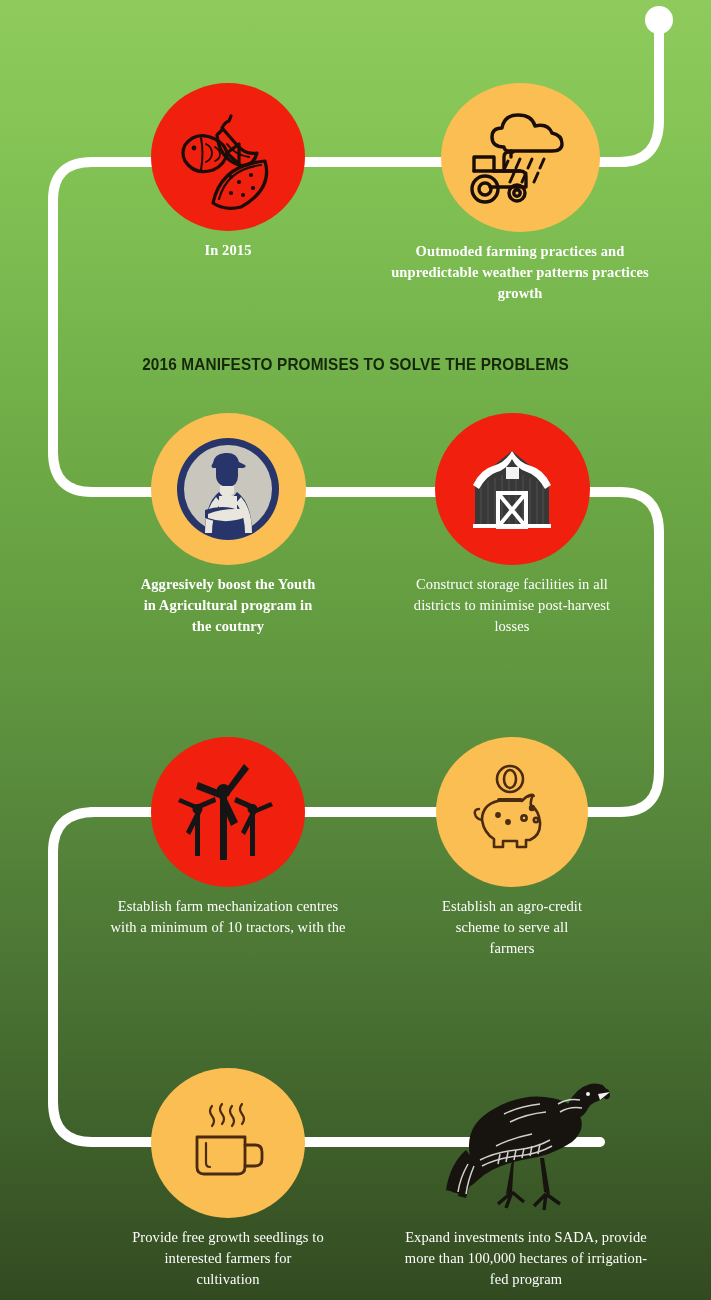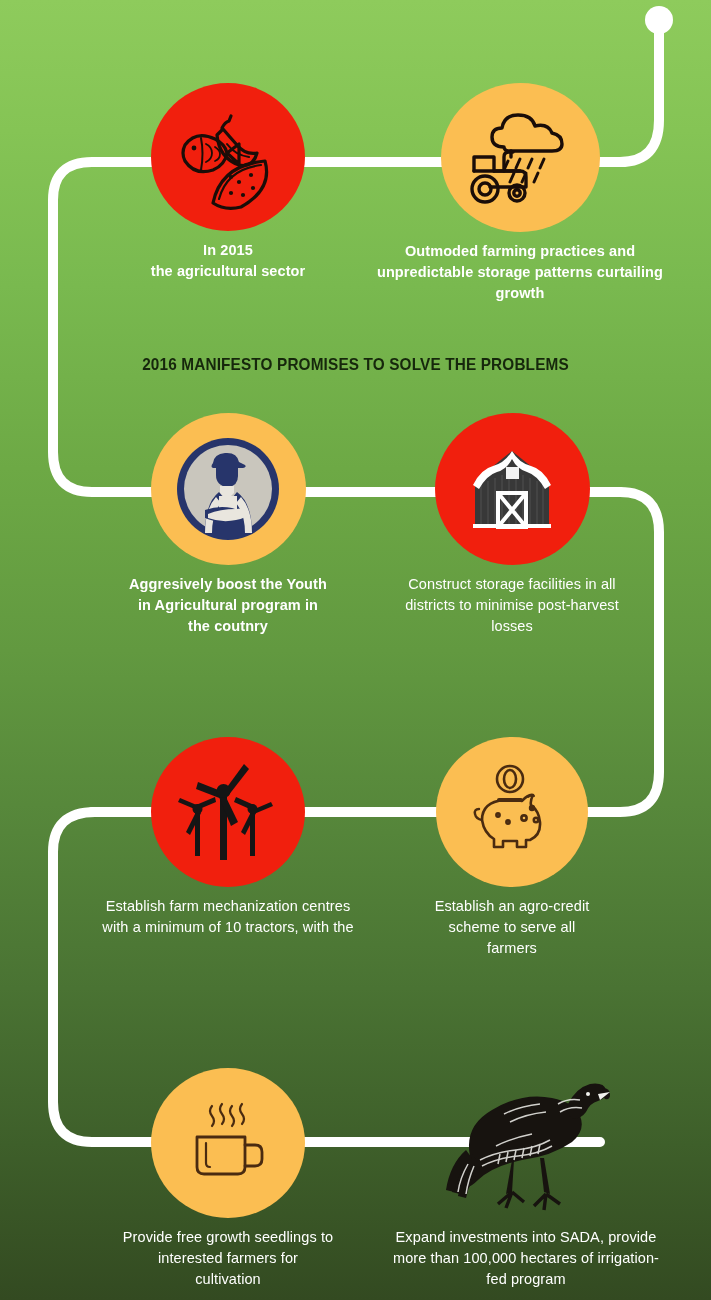--- a/index.html
+++ b/index.html
@@ -32,20 +32,21 @@
 
   
   .row {
     position:absolute;
     left:0; width:711px;
     z-index:2;
   }
   .node {
     position:absolute;
     text-align:center;
+    font-family:Liberation Serif, serif;
   }
   .bubble {
     position:relative;
     border-radius:50%;
     margin:0 auto;
     display:flex;
     align-items:center;
     justify-content:center;
   }
   .bubble.red    { background:#f11f0d; }
@@ -135,21 +136,20 @@
             <circle cx="70" cy="92" r="2.1" fill="#1a0d08" stroke="none"></circle>
             <circle cx="80" cy="85" r="2.1" fill="#1a0d08" stroke="none"></circle>
             <circle cx="66" cy="79" r="2.1" fill="#1a0d08" stroke="none"></circle>
             <circle cx="78" cy="72" r="2.1" fill="#1a0d08" stroke="none"></circle>
             <circle cx="58" cy="74" r="2.1" fill="#1a0d08" stroke="none"></circle>
           </g>
         </svg>
       </div>
       <div class="caption bold">
         <div>In 2015</div>
-        <div>the agricultural sector</div>
       </div>
     </div>
 
     <div class="node" style="left:350px; top:0; width:340px;">
       <div class="bubble yellow" style="width:159px;height:149px;">
         <svg class="icon-svg" width="112" height="110" viewBox="0 0 112 110">
           <g fill="none" stroke="#1a0d08" stroke-width="3.4" stroke-linecap="round" stroke-linejoin="round">
 
             <path d="M40,44 Q28,44 28,34 Q28,25 38,25 Q40,12 54,12 Q68,12 71,23
                      Q84,20 88,30 Q98,32 98,41 Q98,48 88,48 L46,48 Q40,48 40,44 Z"></path>
@@ -169,21 +169,21 @@
             <path d="M30,68 l26,0 q6,0 6,6 l0,10 l-36,0"></path>
             <circle cx="21" cy="86" r="13"></circle>
             <circle cx="21" cy="86" r="6"></circle>
             <circle cx="53" cy="90" r="8"></circle>
             <circle cx="53" cy="90" r="3.2"></circle>
           </g>
         </svg>
       </div>
       <div class="caption bold">
         <div>Outmoded farming practices and</div>
-        <div>unpredictable storage patterns curtailing</div>
+        <div>unpredictable weather patterns practices</div>
         <div>growth</div>
       </div>
     </div>
   </div>
 
   <div class="title" style="top:355px;">2016 MANIFESTO PROMISES TO SOLVE THE PROBLEMS</div>
 
   <div class="row" style="top:413px;">
 
     <div class="node" style="left:78px; top:0; width:300px;">

